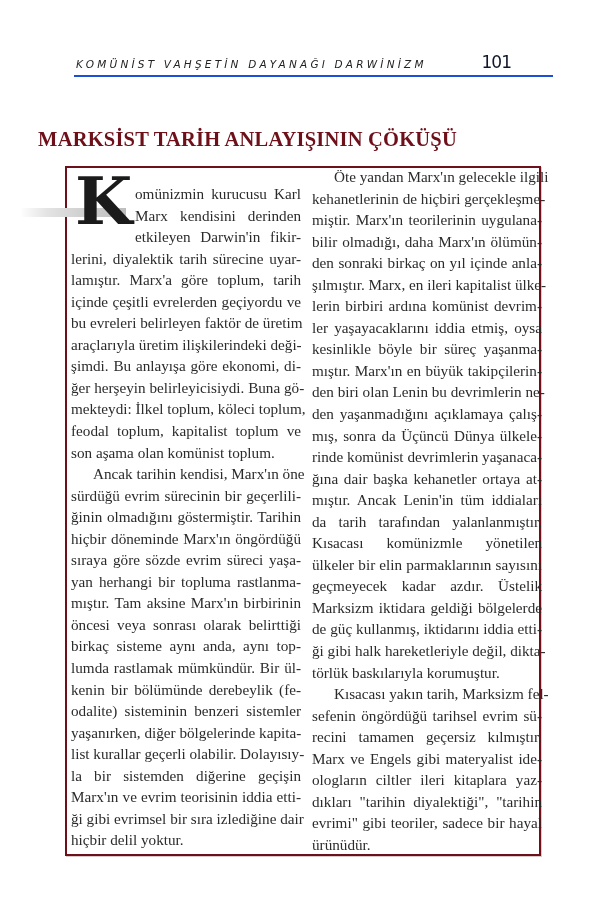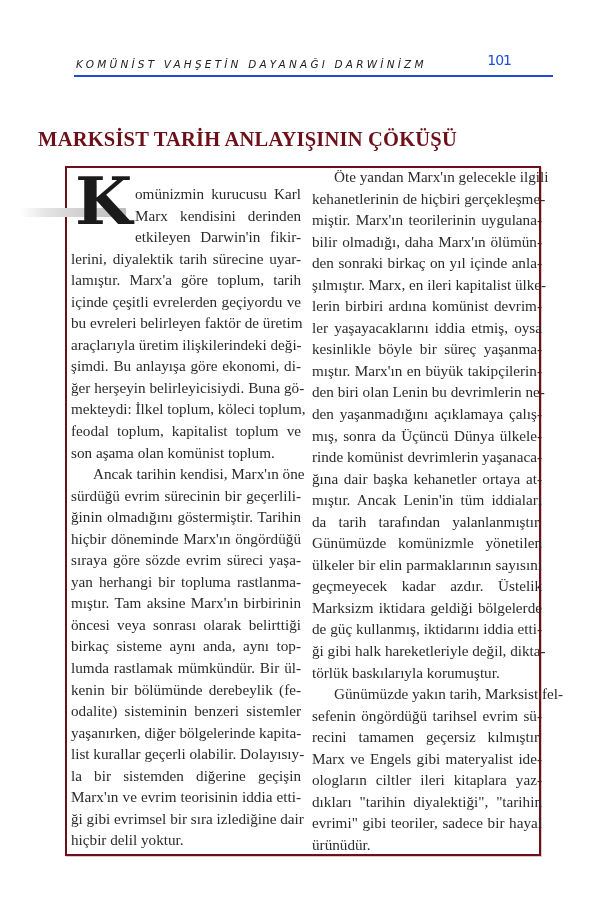--- a/index.html
+++ b/index.html
@@ -14,21 +14,21 @@
   }
   .running-title {
     position: absolute; left: 2px; top: 5px;
     font-family: "DejaVu Sans", "Liberation Sans", sans-serif;
     font-style: italic; font-size: 10.5px; letter-spacing: 3.2px;
     color: #222;
   }
   .page-number {
     position: absolute; right: 42px; top: -1px;
     font-family: "DejaVu Sans", "Liberation Sans", sans-serif;
-    font-size: 14px; color: #1d4ed8; letter-spacing: -1px;
+    font-size: 17px; color: #0f172a; letter-spacing: -1px;
   }
   .chapter-title {
     position: absolute; left: 0; width: 495px; top: 128px;
     text-align: center;
     font-family: "Liberation Serif", "DejaVu Serif", serif;
     font-weight: bold; font-size: 20.5px; color: #6e1019;
     letter-spacing: 0.2px;
   }
   .text-box {
     position: absolute; left: 65px; top: 166px; width: 476px; height: 690px;
@@ -123,28 +123,28 @@
   <span class="line">ler yaşayacaklarını iddia etmiş, oysa</span>
   <span class="line">kesinlikle böyle bir süreç yaşanma-</span>
   <span class="line">mıştır. Marx'ın en büyük takipçilerin-</span>
   <span class="line">den biri olan Lenin bu devrimlerin ne-</span>
   <span class="line">den yaşanmadığını açıklamaya çalış-</span>
   <span class="line">mış, sonra da Üçüncü Dünya ülkele-</span>
   <span class="line">rinde komünist devrimlerin yaşanaca-</span>
   <span class="line">ğına dair başka kehanetler ortaya at-</span>
   <span class="line">mıştır. Ancak Lenin'in tüm iddiaları</span>
   <span class="line">da tarih tarafından yalanlanmıştır.</span>
-  <span class="line">Günümüzde komünizmle yönetilen</span>
+  <span class="line">Kısacası komünizmle yönetilen</span>
   <span class="line">ülkeler bir elin parmaklarının sayısını</span>
   <span class="line">geçmeyecek kadar azdır. Üstelik</span>
   <span class="line">Marksizm iktidara geldiği bölgelerde</span>
   <span class="line">de güç kullanmış, iktidarını iddia etti-</span>
   <span class="line">ği gibi halk hareketleriyle değil, dikta-</span>
   <span class="line last">törlük baskılarıyla korumuştur.</span>
-  <span class="line" style="padding-left:22px;">Günümüzde yakın tarih, Marksist fel-</span>
+  <span class="line" style="padding-left:22px;">Kısacası yakın tarih, Marksizm fel-</span>
   <span class="line">sefenin öngördüğü tarihsel evrim sü-</span>
   <span class="line">recini tamamen geçersiz kılmıştır.</span>
   <span class="line">Marx ve Engels gibi materyalist ide-</span>
   <span class="line">ologların ciltler ileri kitaplara yaz-</span>
   <span class="line">dıkları "tarihin diyalektiği", "tarihin</span>
   <span class="line">evrimi" gibi teoriler, sadece bir hayal</span>
   <span class="line last">ürünüdür.</span>
 </div>
 
 </body></html>

